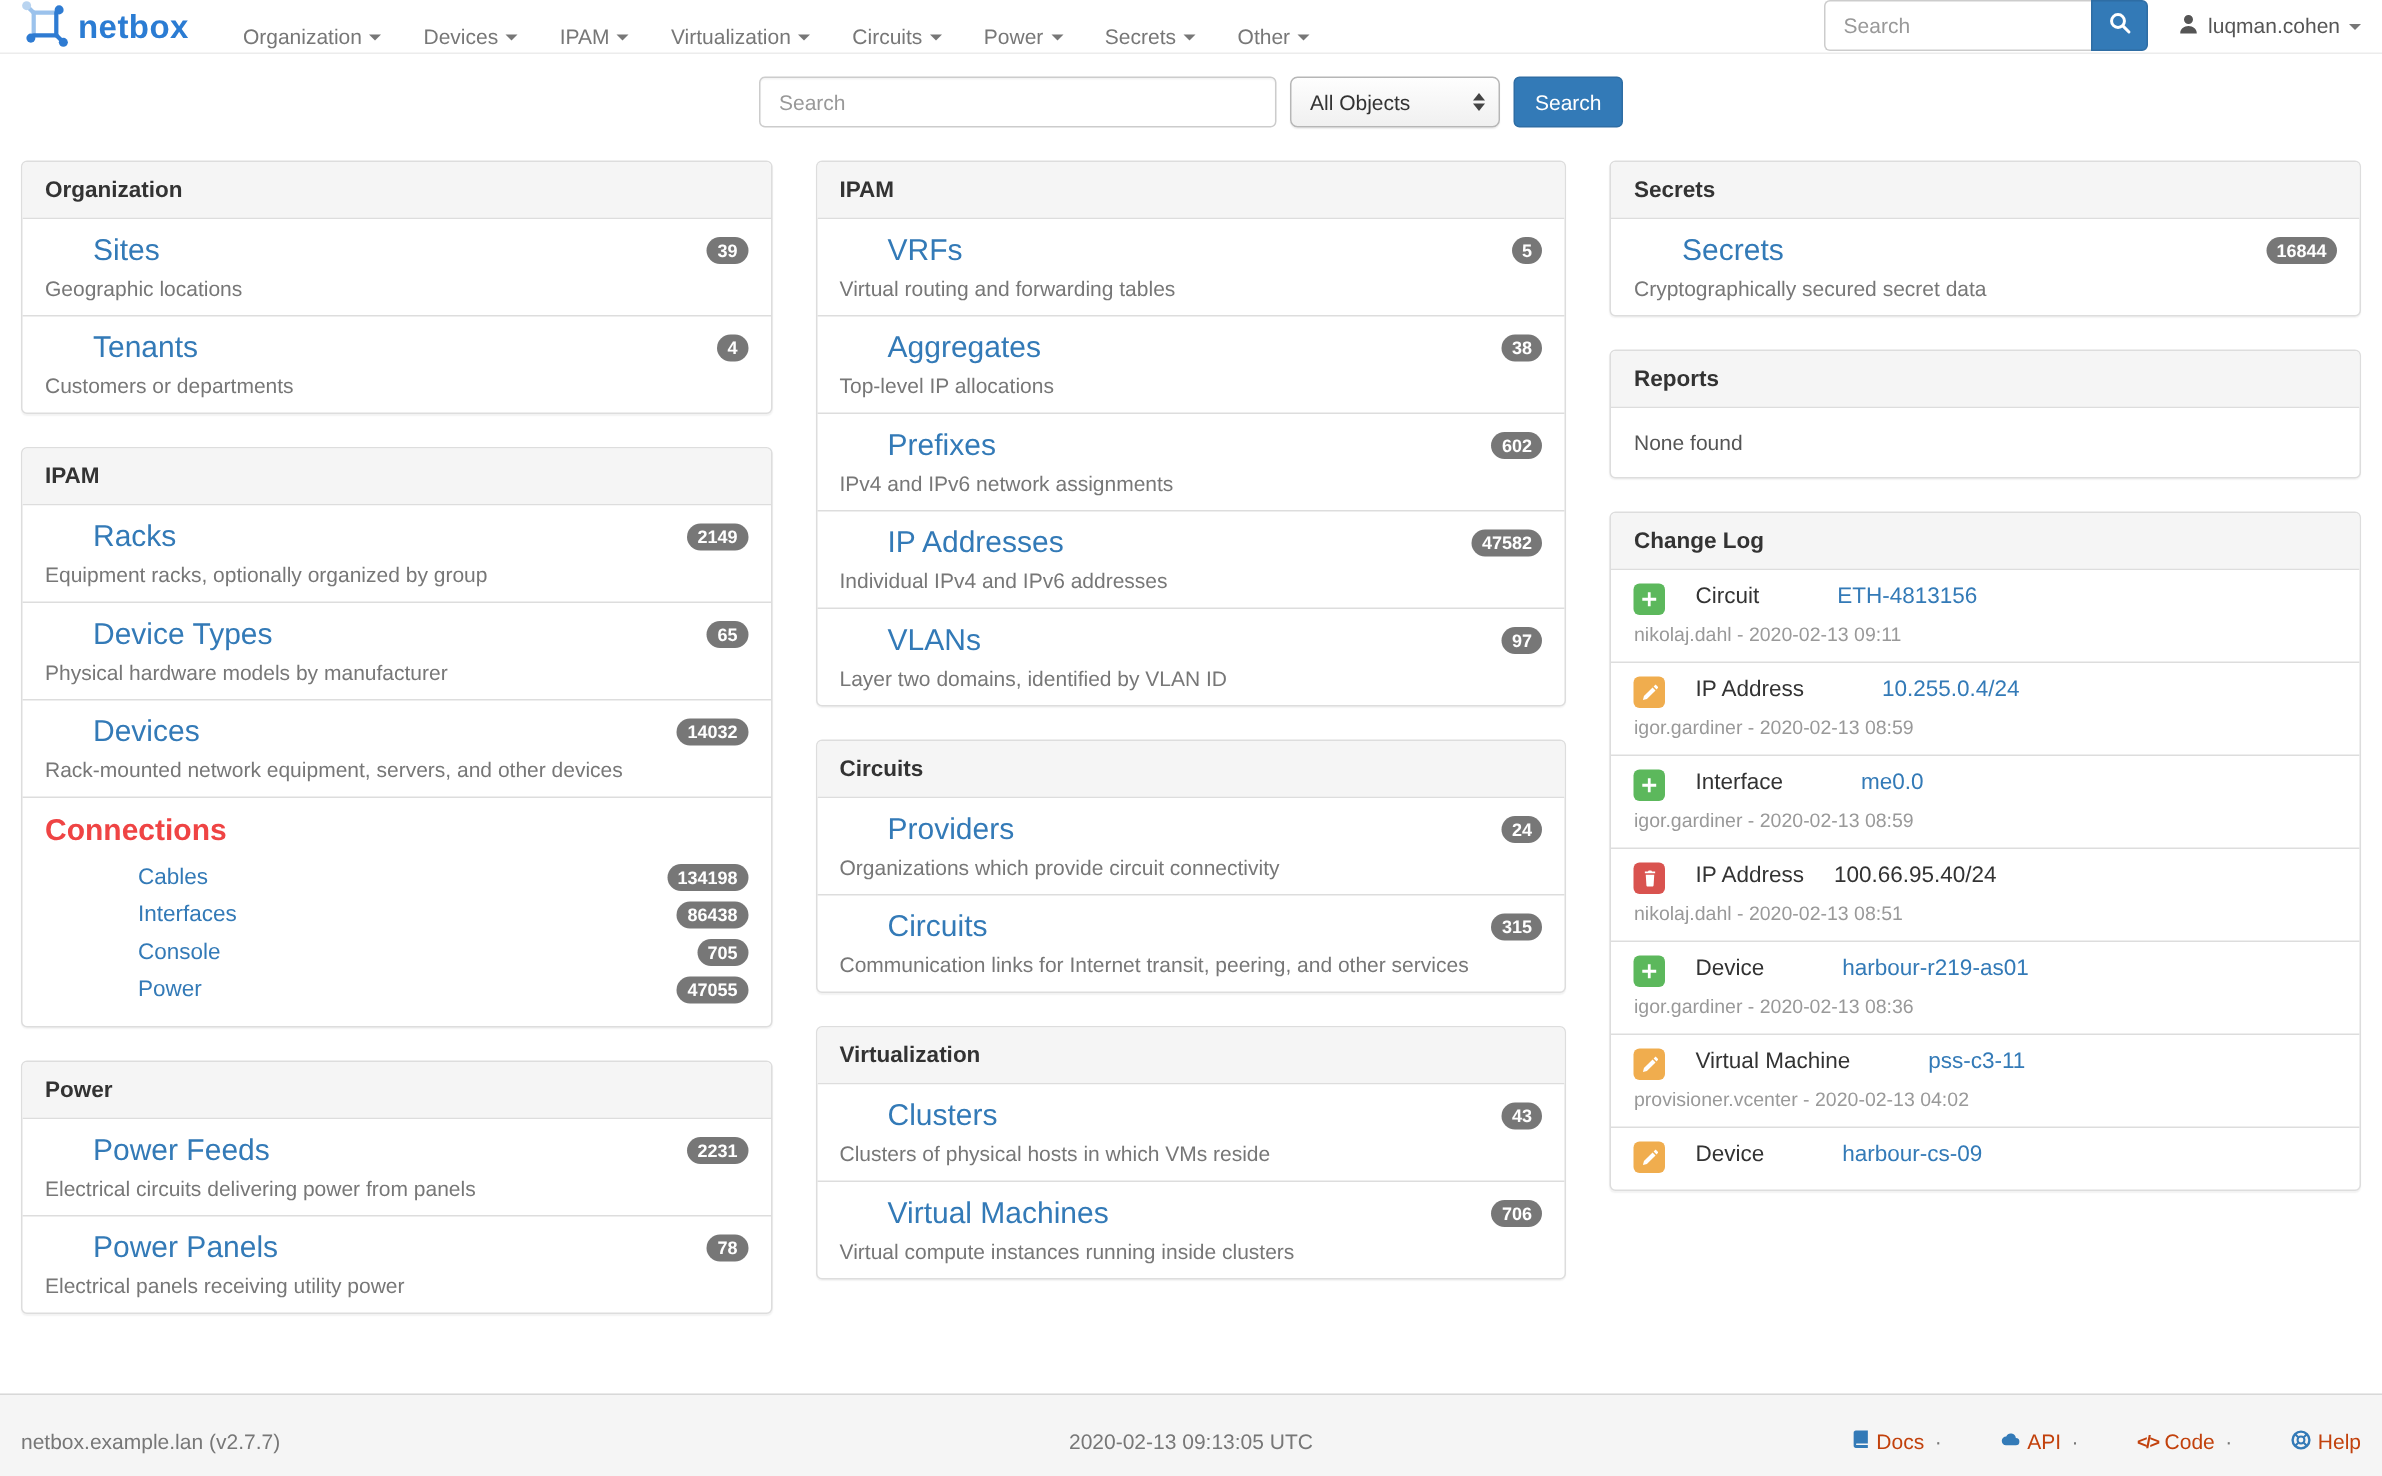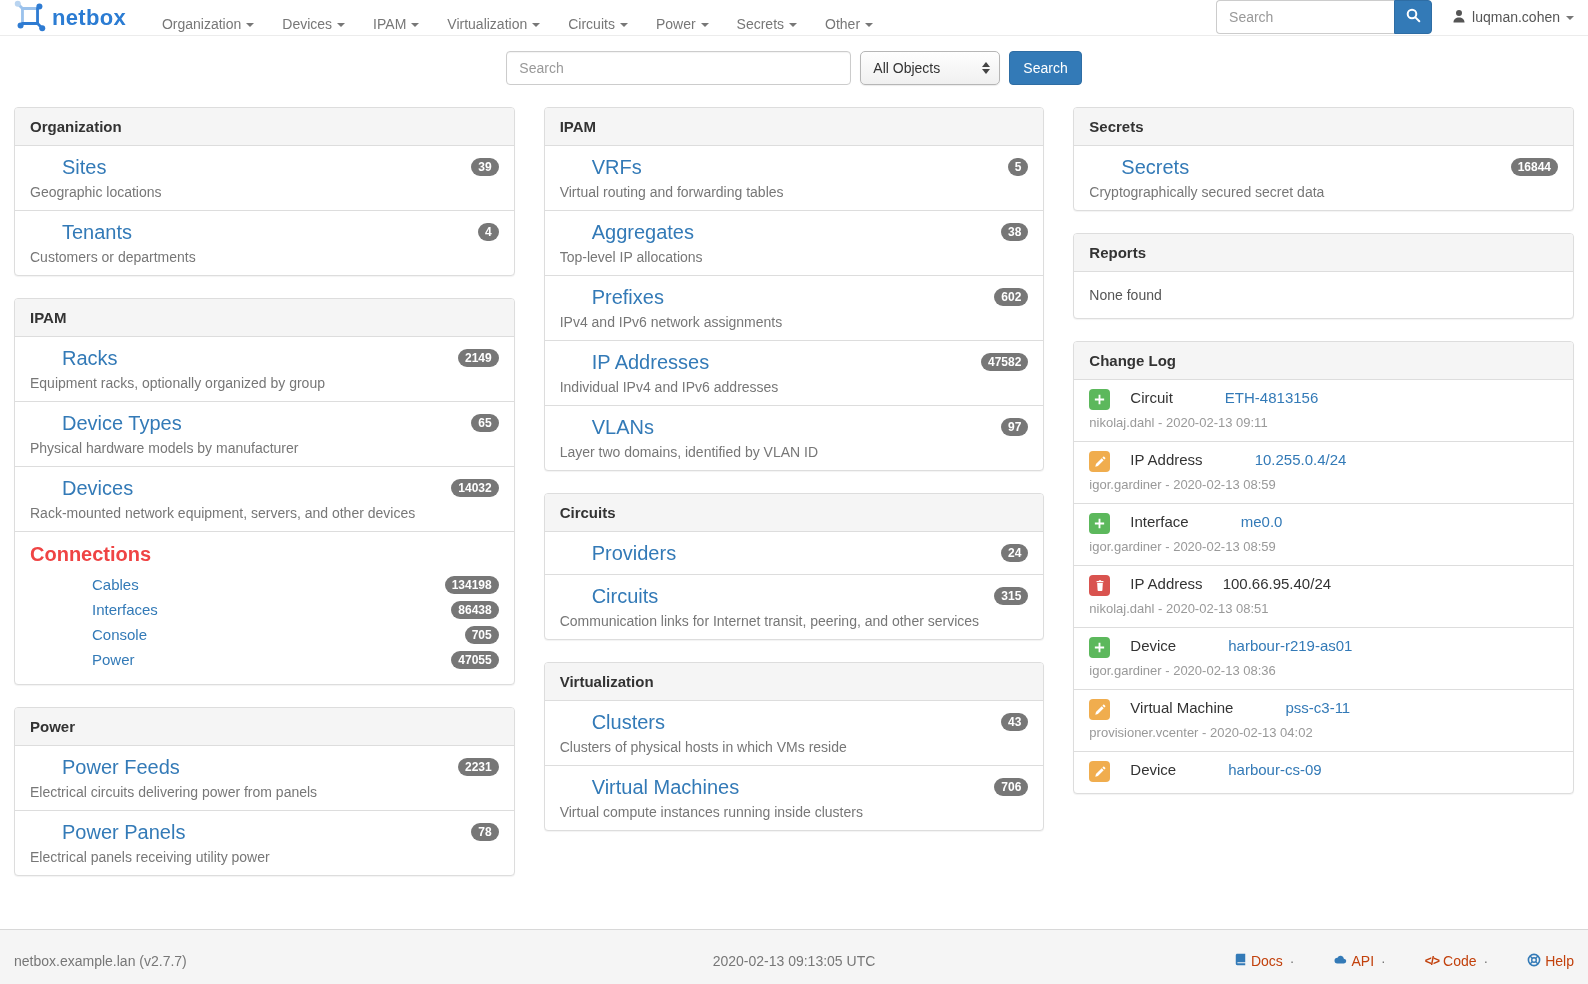--- a/index.html
+++ b/index.html
@@ -363,20 +363,21 @@
       </div>
     </div>
 
     <div class="panel">
       <div class="panel-heading">Circuits</div>
       <div class="panel-item">
         <div class="item-head">
           <a class="item-title">Providers</a>
           <span class="badge">24</span>
         </div>
+        <p class="item-desc">Organizations which provide circuit connectivity</p>
       </div>
       <div class="panel-item">
         <div class="item-head">
           <a class="item-title">Circuits</a>
           <span class="badge">315</span>
         </div>
         <p class="item-desc">Communication links for Internet transit, peering, and other services</p>
       </div>
     </div>
 

